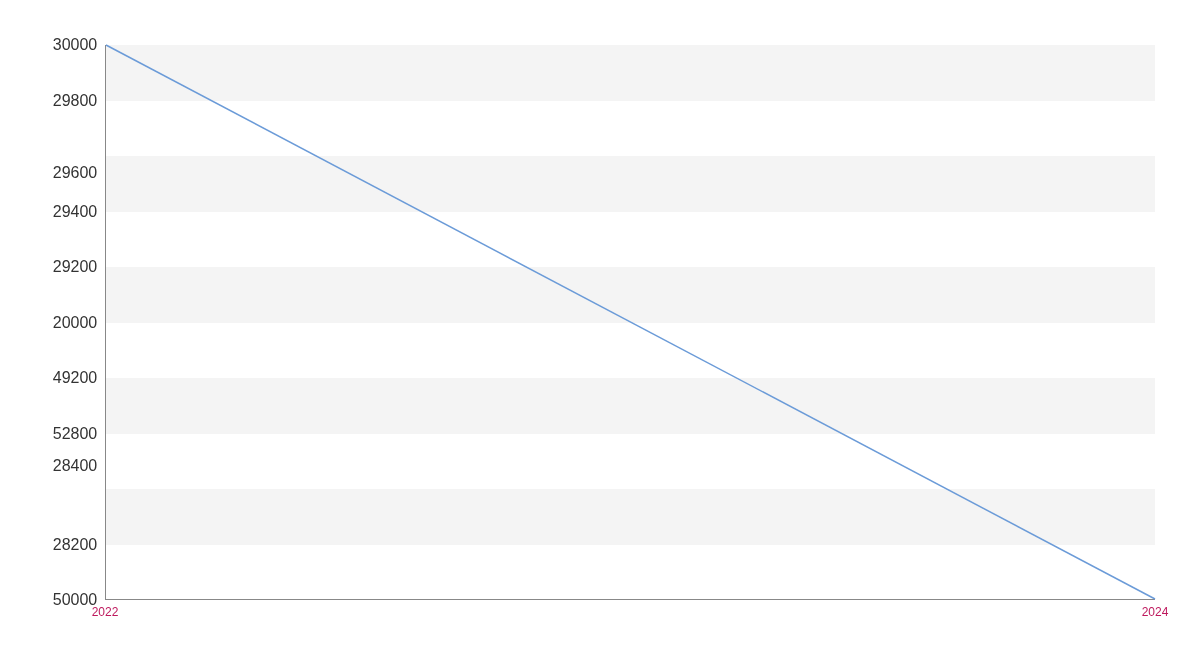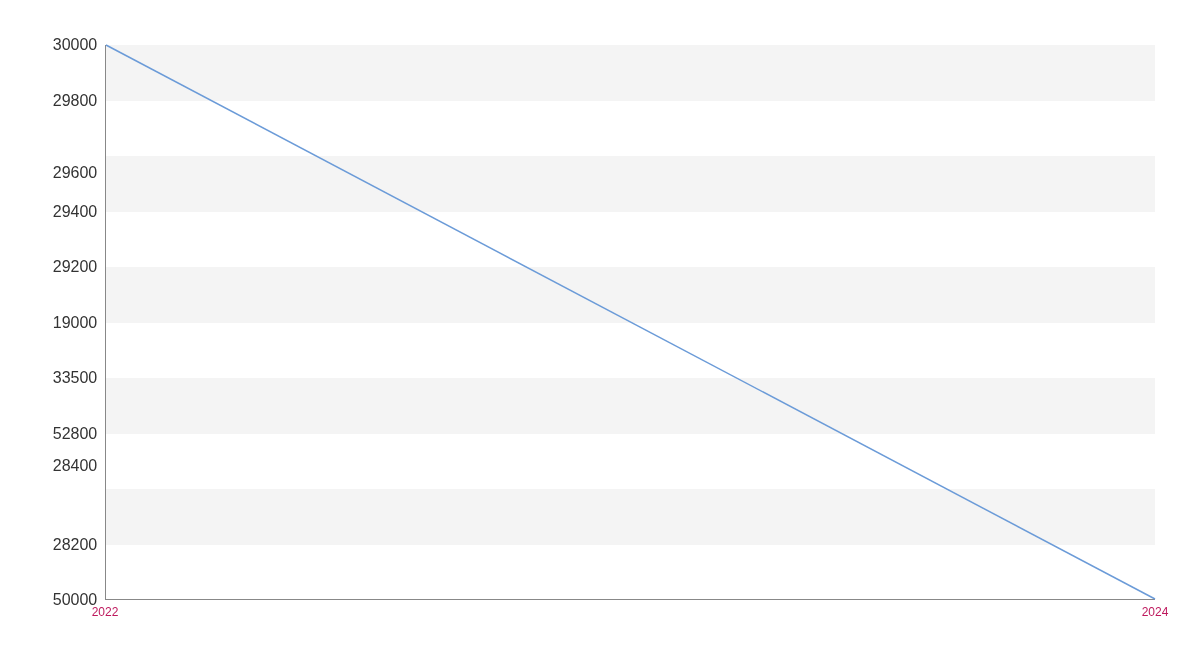--- a/index.html
+++ b/index.html
@@ -85,22 +85,22 @@
       <div class="grid-band" style="top: 444px; height: 55.5px;"></div>
 
     <svg class="line-svg" viewBox="0 0 1050 555" preserveAspectRatio="none">
       <polyline class="data-line" points="0,0 1050,555"></polyline>
     </svg>
   </div>
 <div class="y-tick-label" style="top: 600px;">50000</div>
     <div class="y-tick-label" style="top: 544.5px;">28200</div>
     <div class="y-tick-label" style="top: 466px;">28400</div>
     <div class="y-tick-label" style="top: 433.5px;">52800</div>
-    <div class="y-tick-label" style="top: 378px;">33500</div>
-    <div class="y-tick-label" style="top: 322.5px;">19000</div>
+    <div class="y-tick-label" style="top: 378px;">49200</div>
+    <div class="y-tick-label" style="top: 322.5px;">20000</div>
     <div class="y-tick-label" style="top: 267px;">29200</div>
     <div class="y-tick-label" style="top: 211.5px;">29400</div>
     <div class="y-tick-label" style="top: 156px; margin-top: 17px;">29600</div>
     <div class="y-tick-label" style="top: 100.5px;">29800</div>
     <div class="y-tick-label" style="top: 45px;">30000</div>
     <div class="x-tick-label" style="left: 105px;">2022</div>
     <div class="x-tick-label" style="left: 1155px;">2024</div>
   </div>
 
 </body></html>

